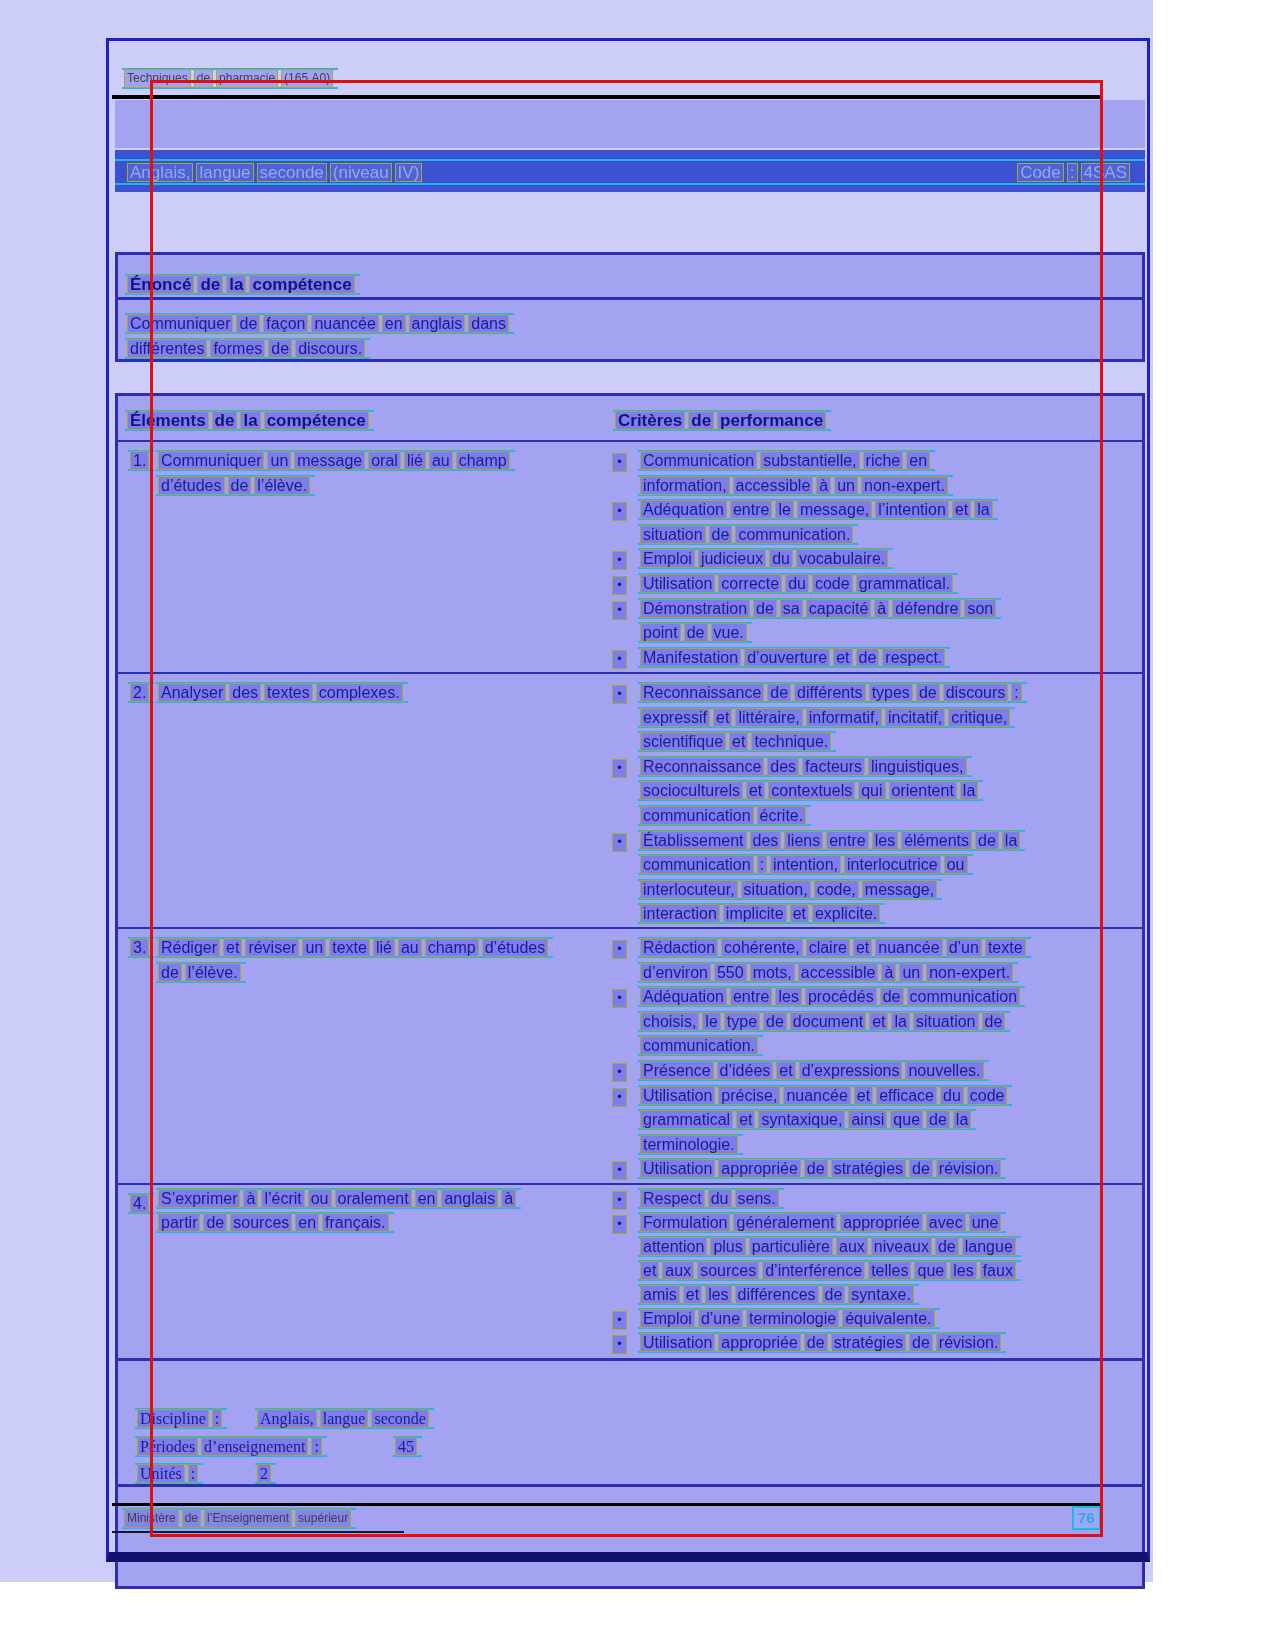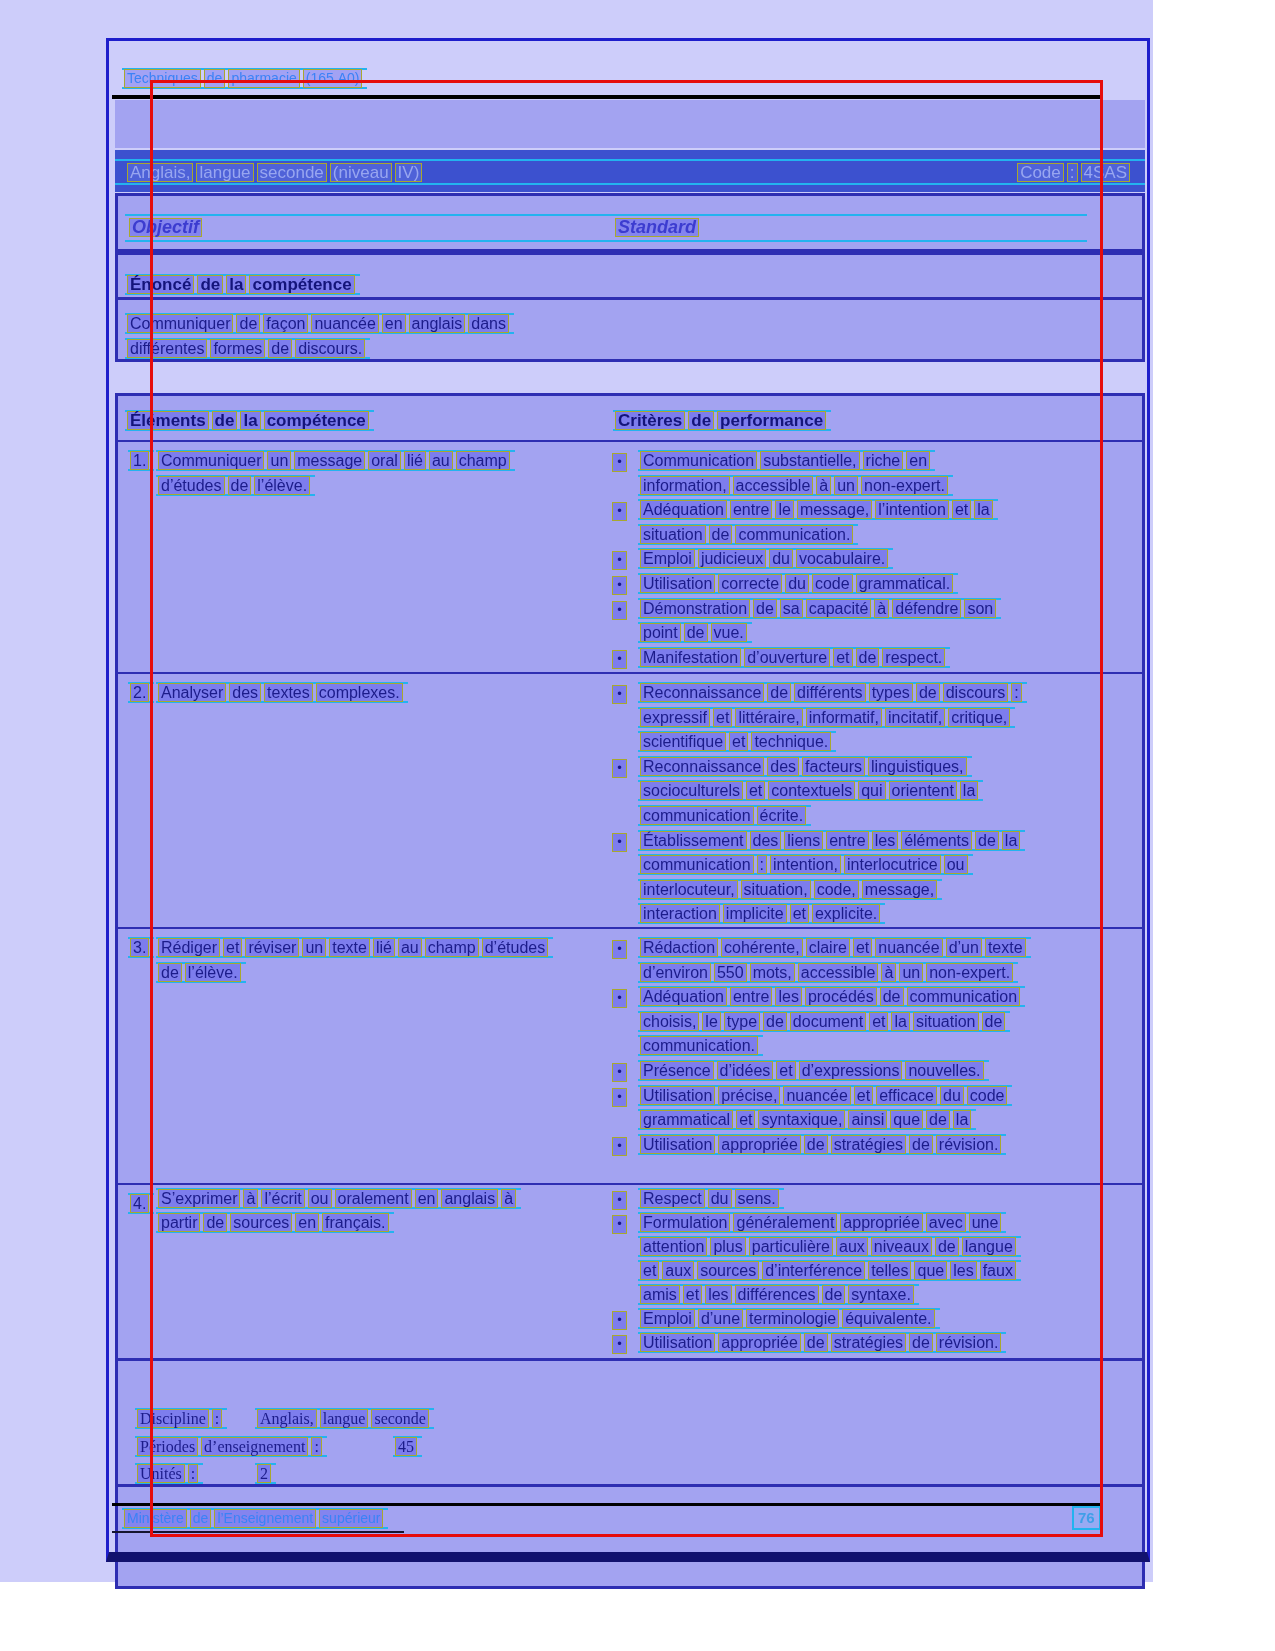--- a/index.html
+++ b/index.html
@@ -18,21 +18,21 @@
     border:3px solid #2e2eb2;z-index:2;}
   .block{position:absolute;background:#a3a3f1;z-index:1;}
   .black-line{position:absolute;background:#000;z-index:5;}
   
   .lnrow{height:21px;margin-bottom:3.6px;}
   .ln{display:inline-flex;align-items:center;border-top:2px solid #23b3ef;border-bottom:2px solid #23b3ef;
     padding:0 2px;height:21px;box-sizing:border-box;white-space:nowrap;}
   .w{display:inline-block;background:rgba(64,64,232,0.38);border:1px solid #a8a82e;color:#1c1c8a;
     font-size:16px;line-height:17px;padding:0 2px;margin-right:3px;white-space:pre;}
   .hdr .w{font-weight:bold;font-size:17px;color:#14147a;}
-  .small .w{font-size:14px;color:#3b82f6;background:rgba(64,64,232,0.30);}
+  .small .w{font-size:12px;color:#404040;background:rgba(64,64,232,0.30);}
   .obj .w{font-size:18px;font-style:italic;font-weight:bold;color:#3c3cd0;background:rgba(64,64,232,0.30);}
   .tb .w{font-size:17px;color:#98a6f0;background:rgba(150,160,250,0.22);border-color:#a8a82e;}
   
   .title-bar{position:absolute;left:115px;top:150px;width:1030px;height:42px;background:#3c51cf;z-index:2;}
   .tb-strip{position:absolute;left:0;right:0;top:9px;height:26px;box-sizing:border-box;
     border-top:2px solid #23b3ef;border-bottom:2px solid #23b3ef;
     display:flex;justify-content:space-between;align-items:center;padding:0 10px;}
   
   .obj-panel{top:193px;height:59px;}
   .obj-strip{position:absolute;left:7px;right:55px;top:18px;height:28px;box-sizing:border-box;
@@ -100,30 +100,20 @@
           <span class="w">IV)</span>
         </span>
       <span class="ln tb" style="border:none;">
           <span class="w">Code</span>
           <span class="w">:</span>
           <span class="w">4SAS</span>
         </span>
     </div>
   </div>
 
-  <div class="panel obj-panel">
-    <div class="obj-strip">
-      <span class="ln obj obj-left" style="border:none;">
-          <span class="w">Objectif</span>
-        </span>
-      <span class="ln obj obj-right" style="border:none;">
-          <span class="w">Standard</span>
-        </span>
-    </div>
-  </div>
 
   <div class="panel enonce-panel">
     <div class="en-head">
         <div class="lnrow"><span class="ln hdr">
             <span class="w">Énoncé</span>
             <span class="w">de</span>
             <span class="w">la</span>
             <span class="w">compétence</span>
           </span></div>
       </div>
@@ -451,20 +441,23 @@
                 </span></div>
               <div class="lnrow"><span class="ln">
                   <span class="w">grammatical</span>
                   <span class="w">et</span>
                   <span class="w">syntaxique,</span>
                   <span class="w">ainsi</span>
                   <span class="w">que</span>
                   <span class="w">de</span>
                   <span class="w">la</span>
                 </span></div>
+              <div class="lnrow"><span class="ln">
+                  <span class="w">terminologie.</span>
+                </span></div>
             </div>
             <div class="ci">
               <span class="bullet">•</span>
               <div class="lnrow"><span class="ln">
                   <span class="w">Utilisation</span>
                   <span class="w">appropriée</span>
                   <span class="w">de</span>
                   <span class="w">stratégies</span>
                   <span class="w">de</span>
                   <span class="w">révision.</span>

